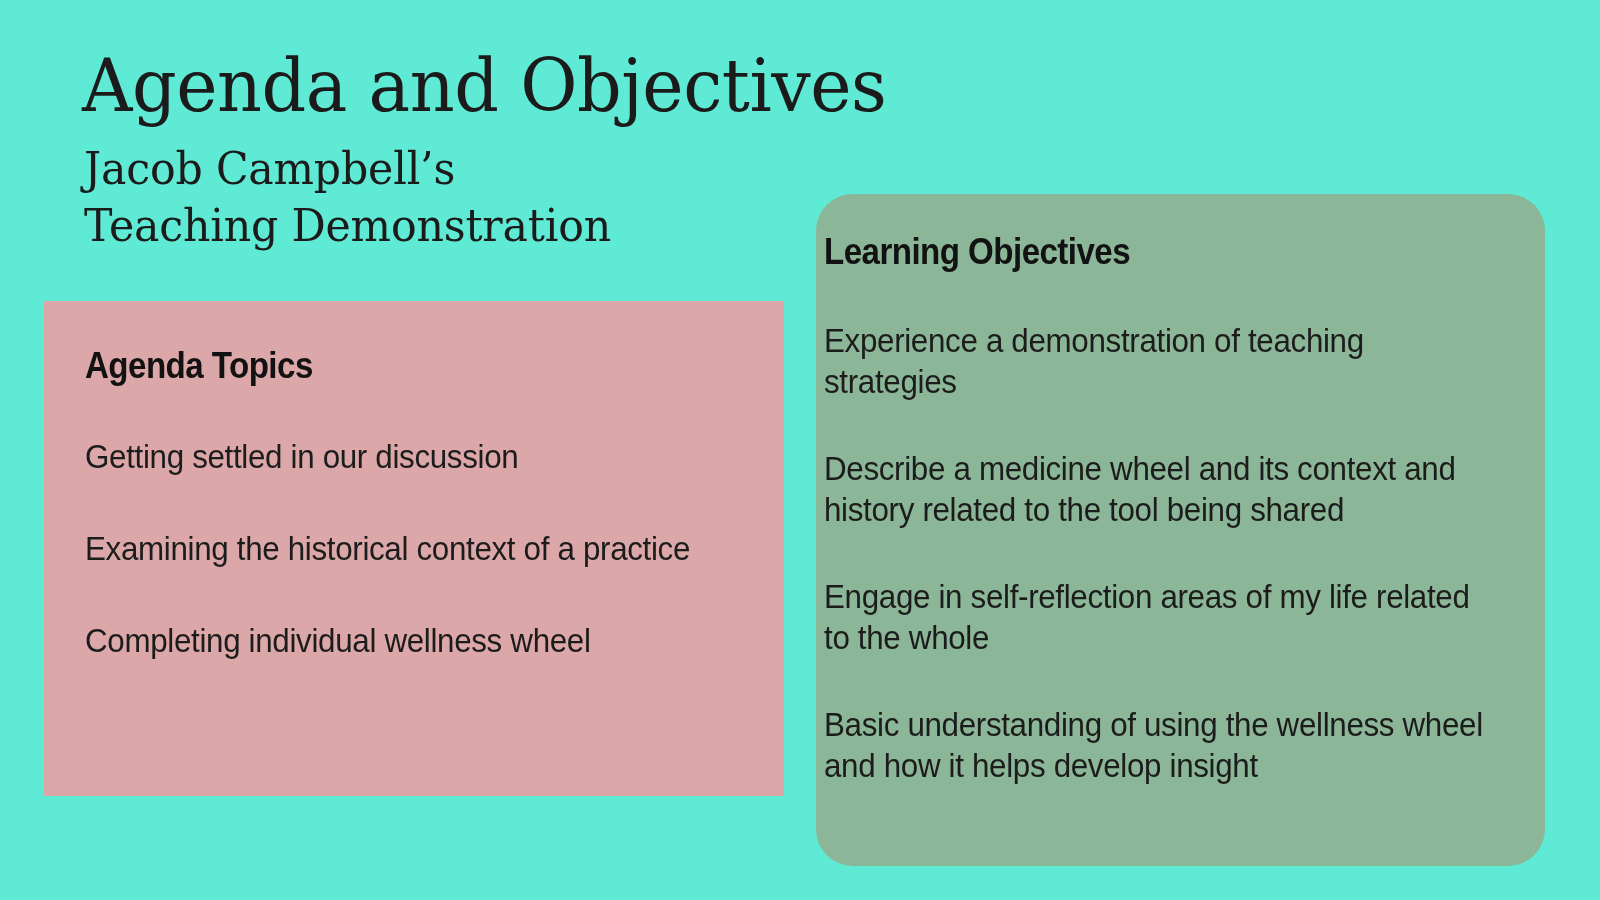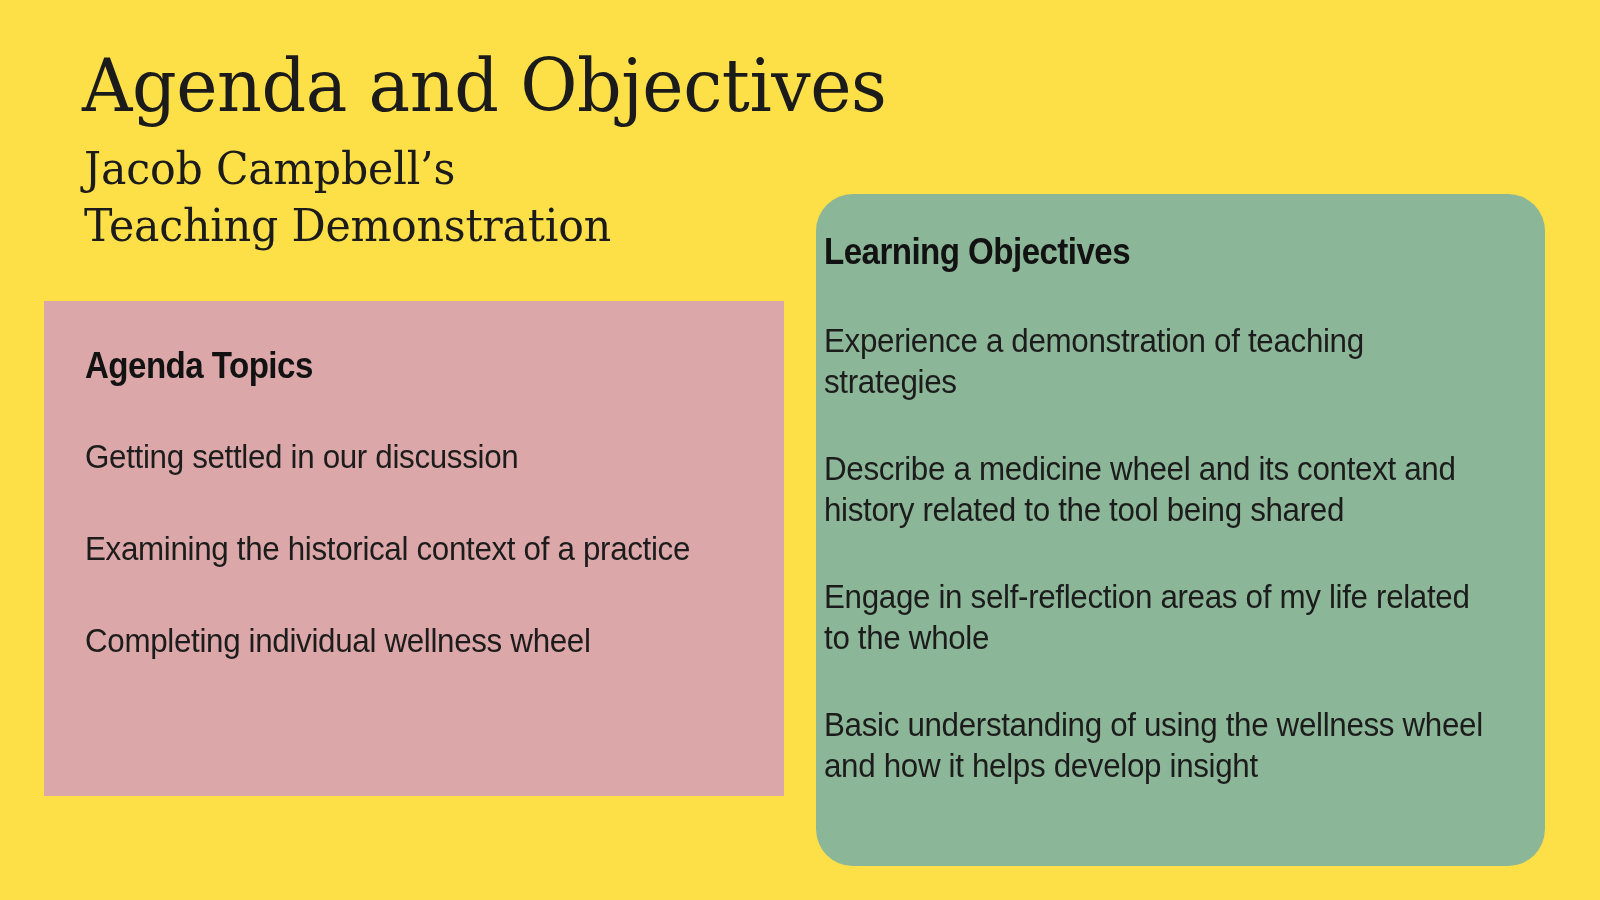--- a/index.html
+++ b/index.html
@@ -116,21 +116,21 @@
   #agenda-list .panel-item:last-child { margin-bottom: 0; }
 
   
   #objectives-list { margin-top: 46px; }
   #objectives-list .panel-item { margin-bottom: 46px; }
   #objectives-list .panel-item:last-child { margin-bottom: 0; }
 </style>
 </head>
 <body>
 
-<div id="slide" style="background: #fde047;">
+<div id="slide" style="background: #5eead4;">
 
   <div id="title-block">
     <h1 id="slide-title">Agenda and Objectives</h1>
     <div id="slide-subtitle">
       <span class="sub-line">Jacob Campbell’s</span>
       <span class="sub-line">Teaching Demonstration</span>
     </div>
   </div>
 
   <section id="agenda-panel" class="panel" style="background: rgb(220, 167, 169);">

